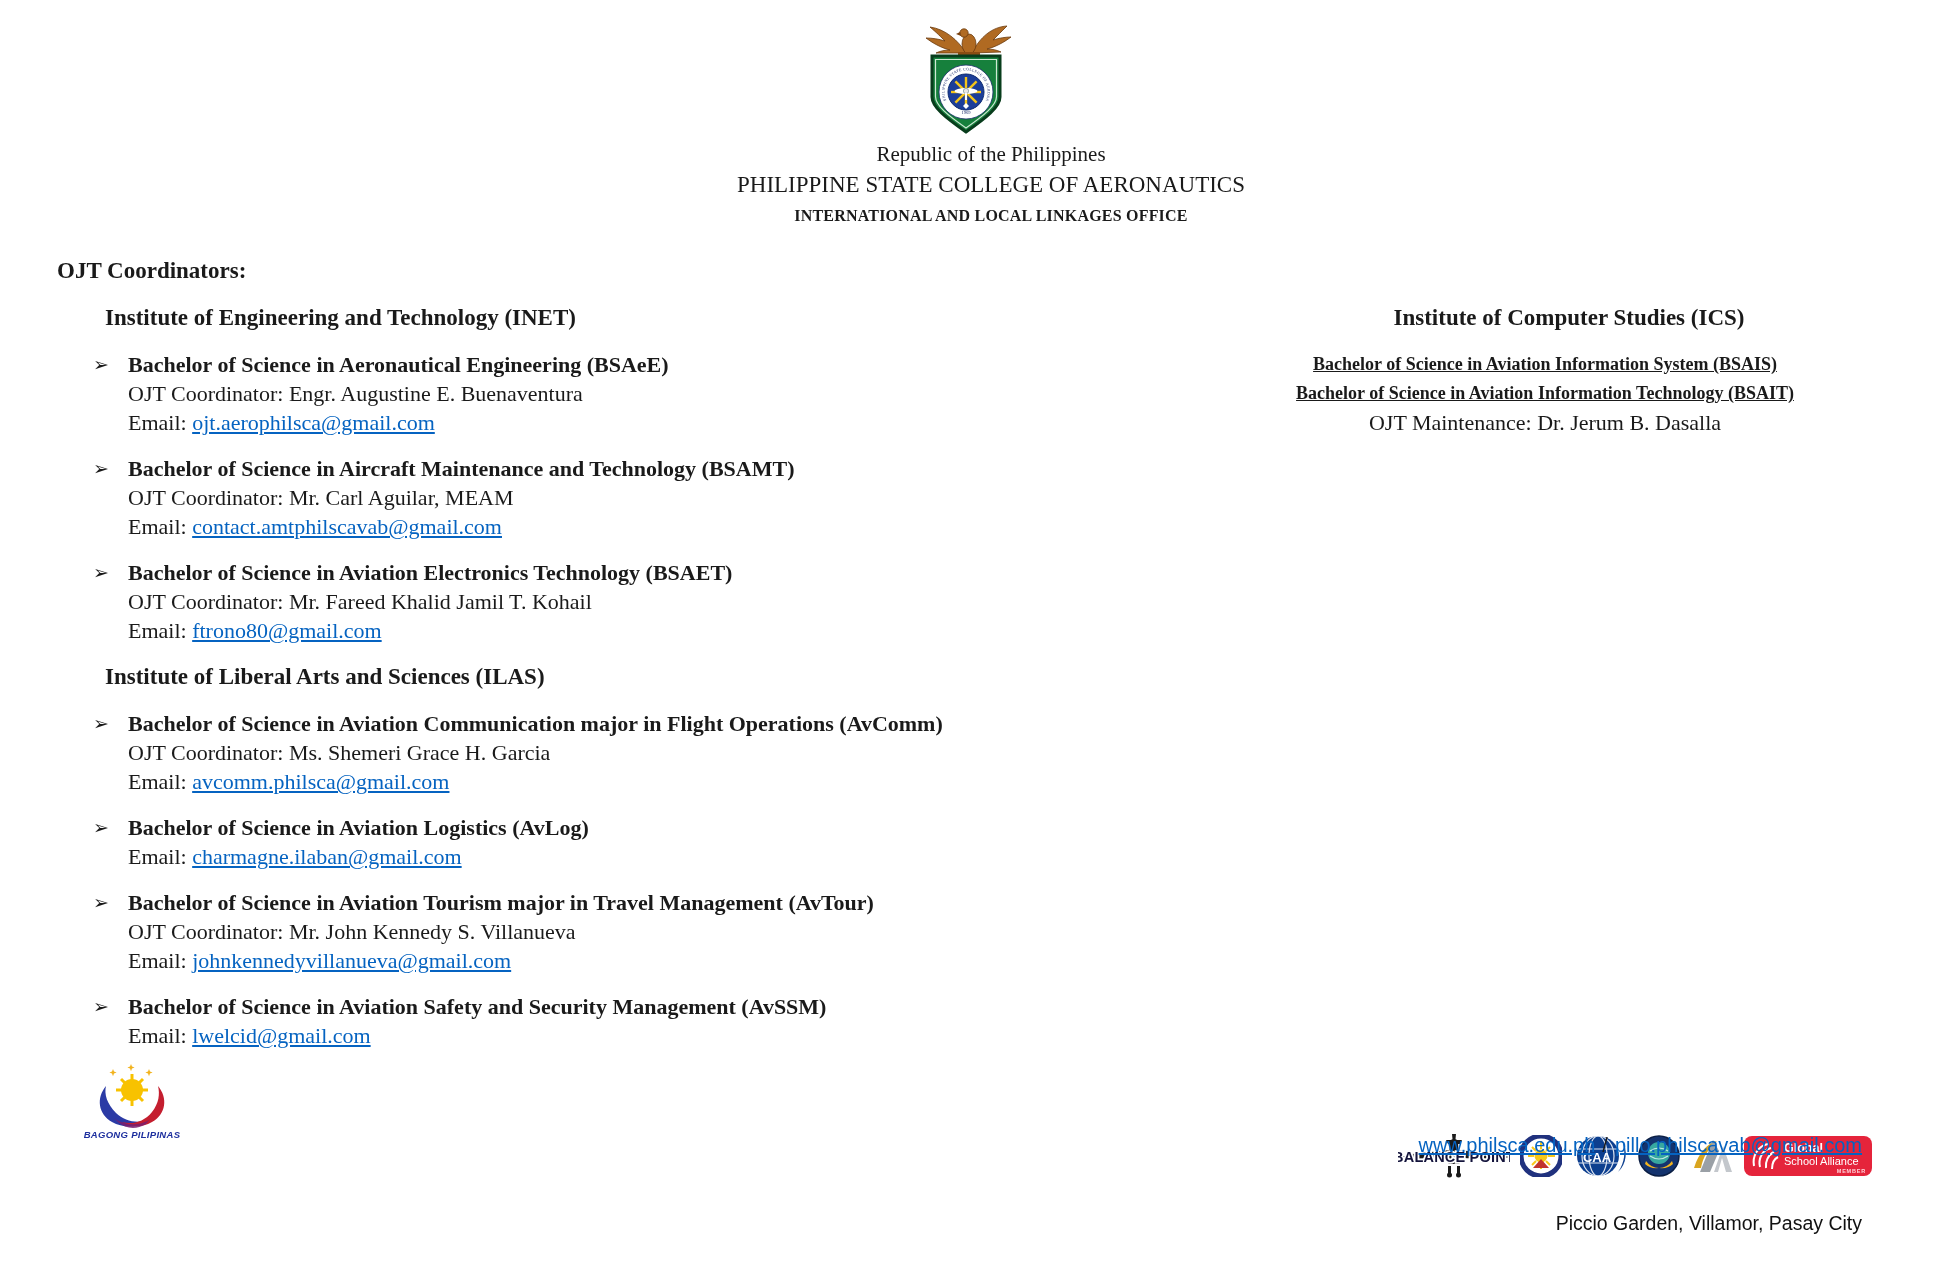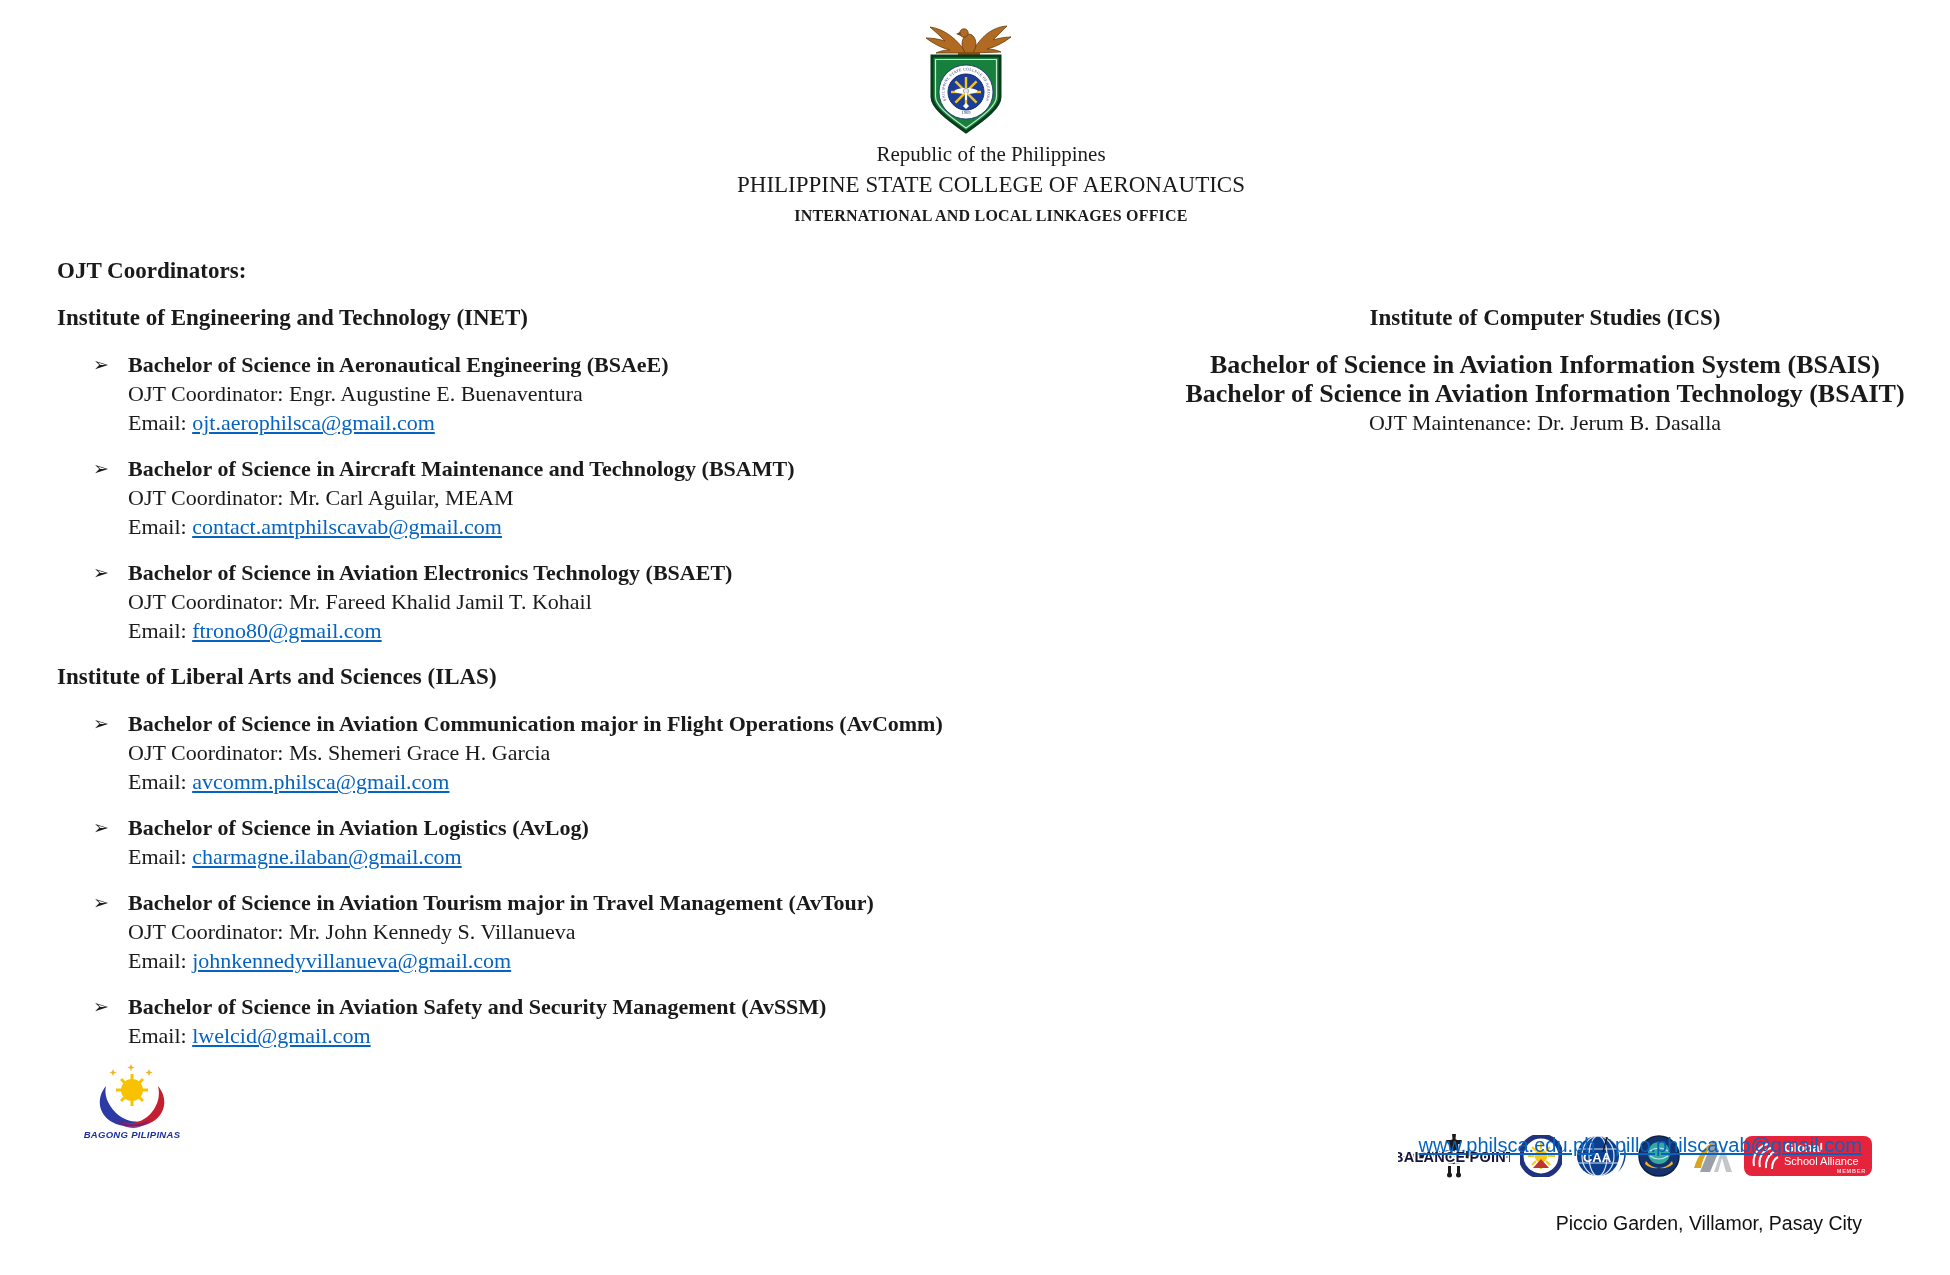--- a/index.html
+++ b/index.html
@@ -12,29 +12,29 @@
   .h-line1{font-size:21px;line-height:29px;}
   .h-line2{font-size:23px;line-height:32px;}
   .h-line3{font-size:16px;font-weight:bold;line-height:30px;letter-spacing:.2px;}
 
   
   .ojt-label{position:absolute;left:57px;top:258px;font-size:23px;font-weight:bold;}
 
   
   .left-col{position:absolute;left:57px;top:303px;width:1080px;}
   .right-col{position:absolute;left:1185px;top:303px;width:720px;text-align:center;}
-  .sec-title{font-size:23px;font-weight:bold;line-height:29px;margin-bottom:18px;}
+  .sec-title{font-size:23px;font-weight:bold;line-height:29px;margin-bottom:18px;margin-left:48px;}
   .programs{}
   .program{position:relative;padding-left:71px;margin-bottom:17px;font-size:22px;line-height:29px;}
   .bullet{position:absolute;left:36px;top:0;font-size:19px;line-height:29px;color:#1a1a1a;}
   .prog-name{font-weight:bold;}
   .prog-coord{}
   .email-label{}
   a.email-link,a.f-link{color:#0563C1;text-decoration:underline;}
-  .right-prog{font-size:26px;font-weight:bold;line-height:29px;}
+  .right-prog{font-size:18px;font-weight:bold;line-height:29px;text-decoration:underline;}
   .right-coord{font-size:22px;line-height:29px;}
 
   
   .bagong{position:absolute;left:84px;top:1060px;width:96px;height:84px;}
   .footer-logos{position:absolute;left:1398px;top:1132px;height:48px;display:flex;align-items:center;gap:10px;}
   .footer-links{position:absolute;top:1132px;right:88px;font-family:"Liberation Sans","DejaVu Sans",sans-serif;
                 font-size:20px;line-height:26px;}
   .footer-links .sep{color:#1a1a1a;margin:0 7px;}
   .footer-address{position:absolute;top:1212px;right:88px;font-family:"Liberation Sans","DejaVu Sans",sans-serif;
                   font-size:19.5px;color:#111;text-align:center;}

